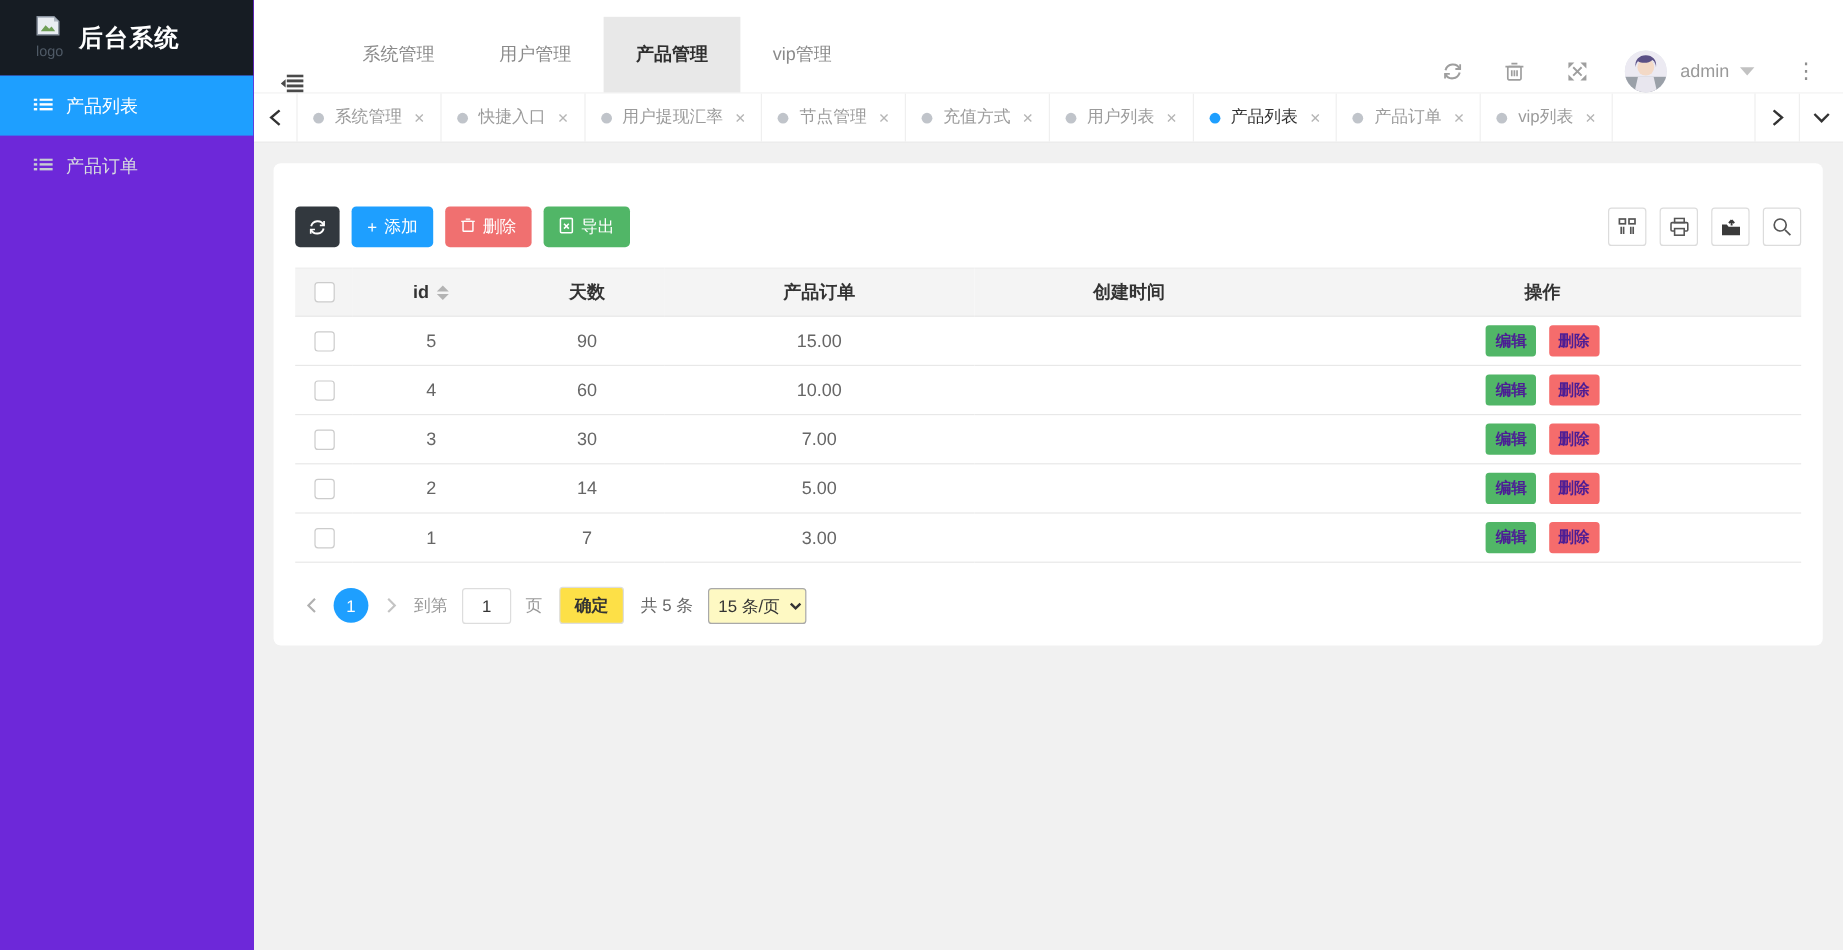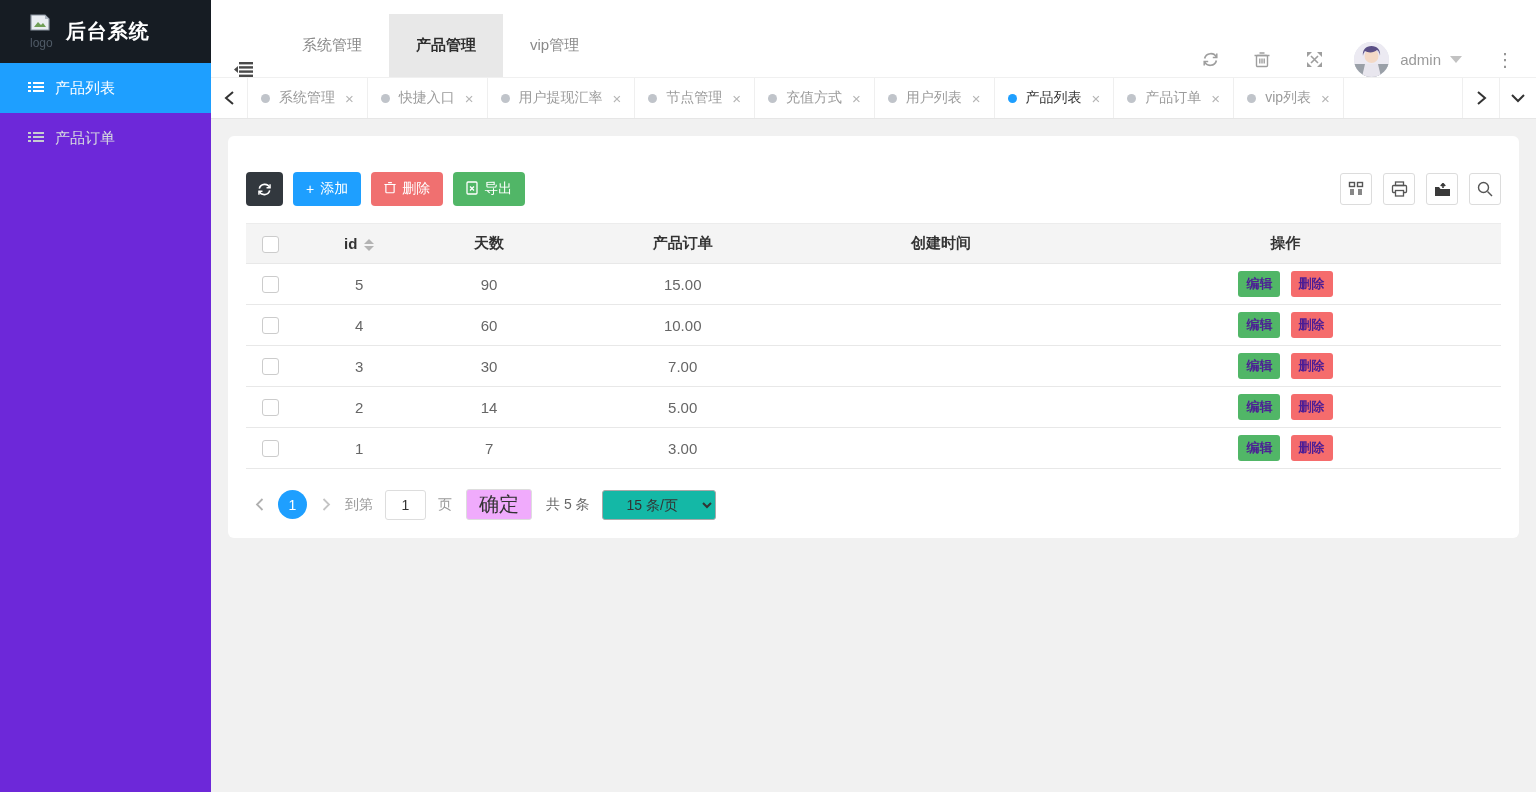--- a/index.html
+++ b/index.html
@@ -87,25 +87,25 @@
   .mini-del { background:#f56c6c; }
 
   
   .pager { display:flex; align-items:center; margin-top:20px; font-size:14px; color:#999; }
   .pg-arrow { width:26px; display:flex; justify-content:center; cursor:pointer; }
   .pg-current { width:29px; height:29px; border-radius:50%; background:#1e9fff; color:#fff;
     display:flex; align-items:center; justify-content:center; font-size:14px; margin:0 6px; cursor:pointer; }
   .pg-text { margin:0 6px; }
   .goto-input { width:41px; height:30px; border:1px solid #ddd; border-radius:3px; text-align:center;
     font-size:14px; color:#333; margin:0 6px; font-family:inherit; }
-  .confirm-btn { height:31px; padding:0 12px; border:1px solid #ddd; background:#f0abfc; border-radius:3px;
-    font-size:20px; font-weight:normal; color:#333; cursor:pointer; margin:0 8px; font-family:inherit; }
+  .confirm-btn { height:31px; padding:0 12px; border:1px solid #ddd; background:#fde047; border-radius:3px;
+    font-size:14px; font-weight:bold; color:#333; cursor:pointer; margin:0 8px; font-family:inherit; }
   .total-text { color:#666; margin:0 6px; }
   .size-select { height:30px; border:1px solid #a9a9a9; border-radius:3px; font-size:14px; color:#333;
-    padding:0 20px; margin-left:6px; font-family:inherit; background:#14b8a6; cursor:pointer; }
+    padding:0 4px; margin-left:6px; font-family:inherit; background:#fef9c3; cursor:pointer; }
 </style>
 </head>
 <body>
 
 <div class="sidebar">
   <div class="logo-bar">
     <div class="broken-img">
       <span>
         <svg width="20" height="17" viewBox="0 0 20 17">
           <path d="M1 1h14l4 4v11H1z" fill="#e9edf2" stroke="#8a93a0" stroke-width="1.2"></path>
@@ -154,20 +154,23 @@
       <svg width="19" height="15" viewBox="0 0 19 15">
         <rect x="5" y="0" width="14" height="2.4" fill="#4a4a4a"></rect>
         <rect x="5" y="4.2" width="14" height="2.4" fill="#4a4a4a"></rect>
         <rect x="5" y="8.4" width="14" height="2.4" fill="#4a4a4a"></rect>
         <rect x="5" y="12.6" width="14" height="2.4" fill="#4a4a4a"></rect>
         <path d="M4 4v7L0 7.5z" fill="#4a4a4a"></path>
       </svg>
     </span>
     <div class="nav-item">
       <span>系统管理</span>
+    </div>
+    <div class="nav-item">
+      <span>用户管理</span>
     </div>
     <div class="nav-item active">
       <span>产品管理</span>
     </div>
     <div class="nav-item">
       <span>vip管理</span>
     </div>
 
     <div class="topbar-right">
       <span class="top-icon-btn">

